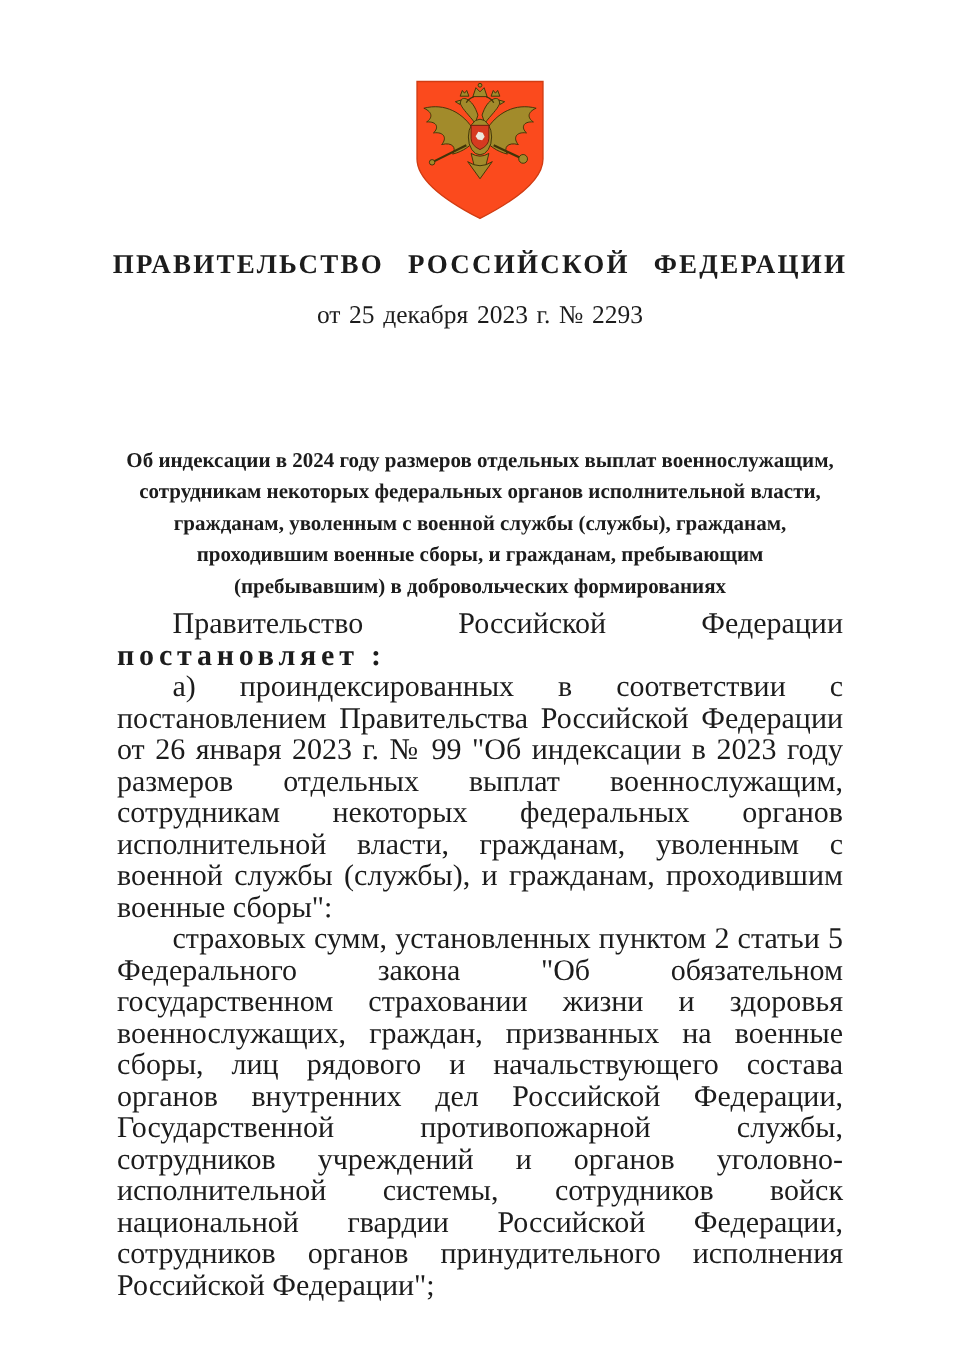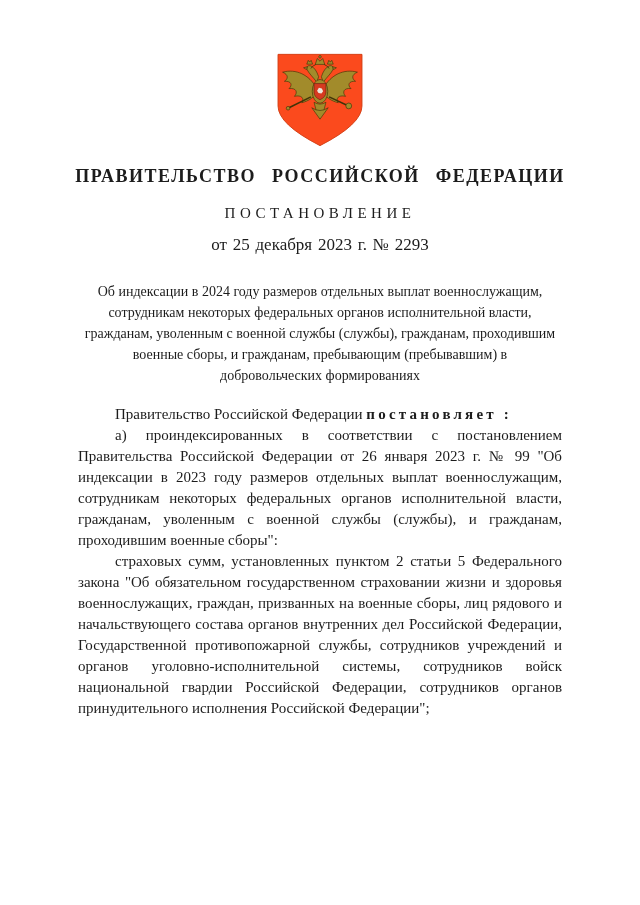--- a/index.html
+++ b/index.html
@@ -29,27 +29,27 @@
   .date-line {
     margin-top: 13px; text-align: center;
     font-size: 17px; line-height: 1.2;
     word-spacing: 1.5px;
   }
   .city {
     margin-top: 14px; text-align: center;
     font-size: 8.5px; letter-spacing: 1.2px; line-height: 1.2;
   }
   .subject {
-    width: 474px; margin: 26px auto 0 auto;
-    text-align: center; font-weight: 400;
+    width: 474px; margin: 77px auto 0 auto;
+    text-align: center; font-weight: 700;
     font-size: 14px; line-height: 21px;
   }
   .body-text {
-    width: 484px; margin: 18px auto 0 auto;
-    font-size: 15px; line-height: 21px;
+    width: 484px; margin: 4px auto 0 auto;
+    font-size: 20px; line-height: 21px;
     text-align: justify;
   }
   .body-text p { margin: 0; text-indent: 37px; }
   .bold-spaced { font-weight: 700; letter-spacing: 3.2px; }
 </style>
 </head>
 <body>
 
 <div class="page">
 
@@ -86,21 +86,20 @@
       <path d="M60,48 L79,57" fill="none" stroke-width="1.6"></path>
       <circle cx="81.5" cy="58" r="3.2"></circle>
     </g>
 
     <path d="M43.5,33.5 h13 v9.5 q0,5.2 -6.5,8.2 q-6.5,-3 -6.5,-8.2 z" stroke="#6e1d0d" stroke-width="0.7" fill="#d63a20"></path>
     <path d="M46.8,41.5 l2,-3.4 3.2,0.8 1.4,3 -1.8,2.4 -3.2,-0.4 z" stroke="none" fill="#ece8de"></path>
   </svg>
 
   <div class="org-title">ПРАВИТЕЛЬСТВО РОССИЙСКОЙ ФЕДЕРАЦИИ</div>
 
-  <div class="doc-type">ПОСТАНОВЛЕНИЕ</div>
 
   <div class="date-line">от 25 декабря 2023 г. № 2293</div>
 
 
   <div class="subject">Об индексации в 2024 году размеров отдельных выплат военнослужащим, сотрудникам некоторых федеральных органов исполнительной власти, гражданам, уволенным с военной службы (службы), гражданам, проходившим военные сборы, и гражданам, пребывающим (пребывавшим) в добровольческих формированиях</div>
 
   <div class="body-text">
     <p><span>Правительство Российской Федерации</span> <span class="bold-spaced">постановляет :</span></p>
     <p>а) проиндексированных в соответствии с постановлением Правительства Российской Федерации от 26 января 2023 г. № 99 "Об индексации в 2023 году размеров отдельных выплат военнослужащим, сотрудникам некоторых федеральных органов исполнительной власти, гражданам, уволенным с военной службы (службы), и гражданам, проходившим военные сборы":</p>
     <p>страховых сумм, установленных пунктом 2 статьи 5 Федерального закона "Об обязательном государственном страховании жизни и здоровья военнослужащих, граждан, призванных на военные сборы, лиц рядового и начальствующего состава органов внутренних дел Российской Федерации, Государственной противопожарной службы, сотрудников учреждений и органов уголовно-исполнительной системы, сотрудников войск национальной гвардии Российской Федерации, сотрудников органов принудительного исполнения Российской Федерации";</p>

